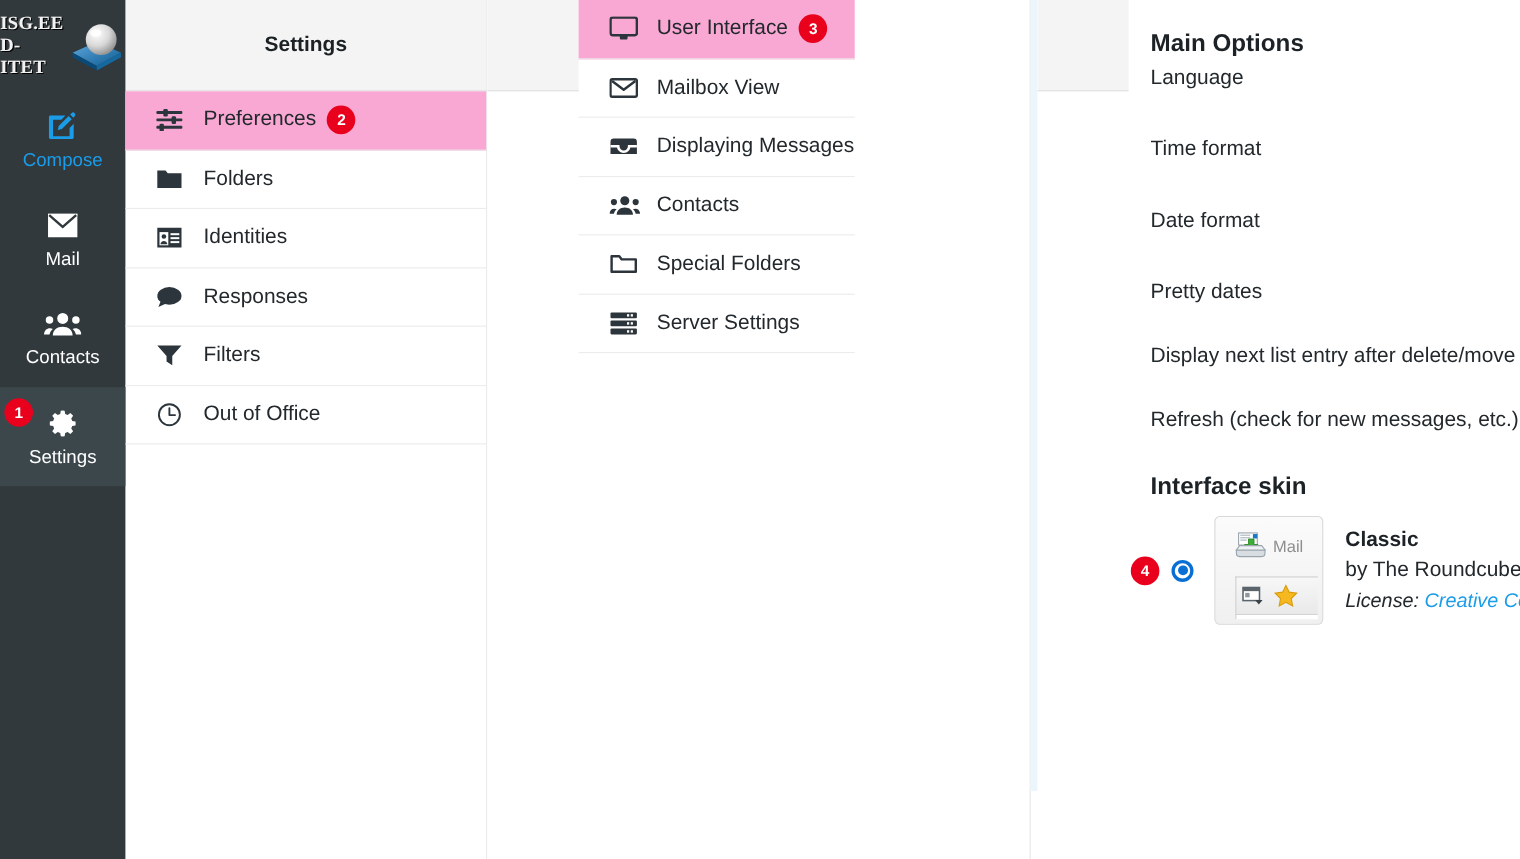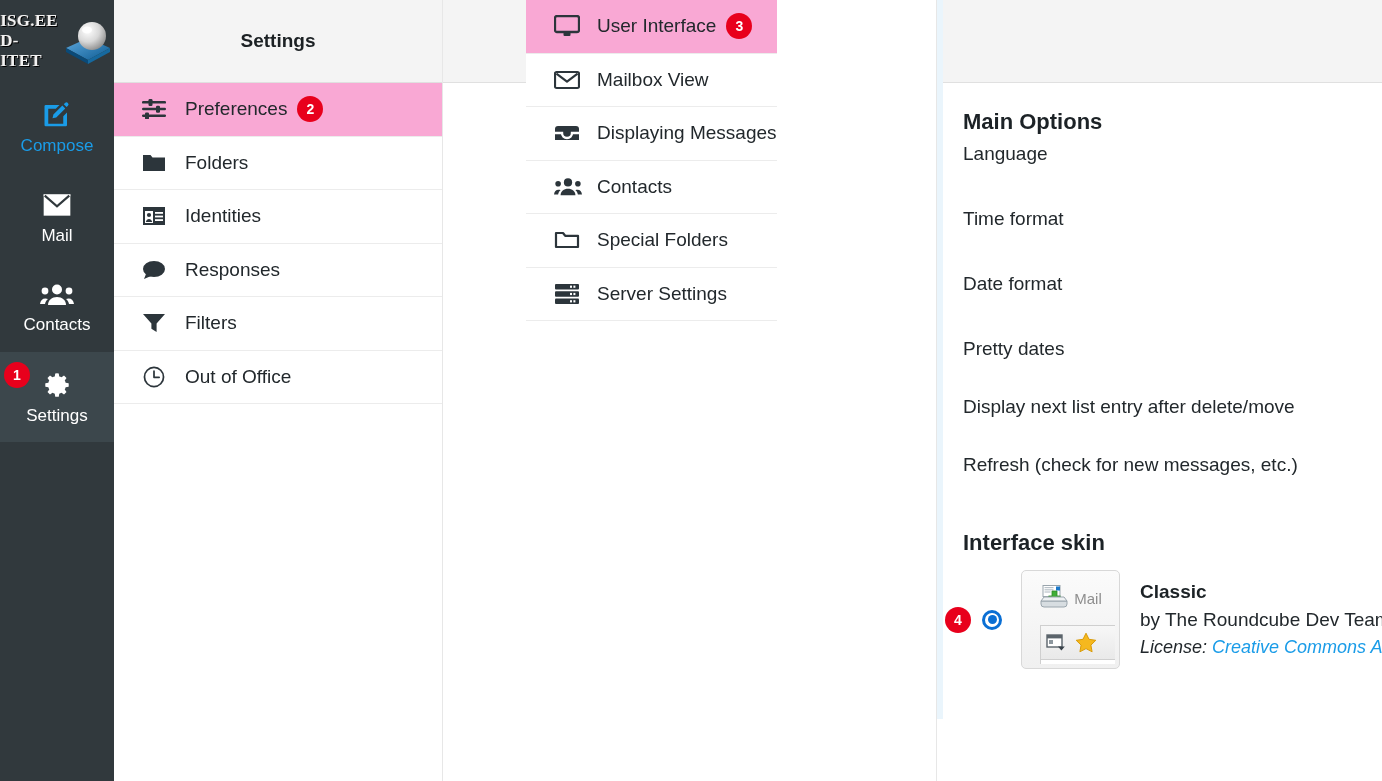--- a/index.html
+++ b/index.html
@@ -84,21 +84,21 @@
   }
   .li-icon svg { fill: #2c353b; }
   .li-label {
     font-size: 19px; color: #22282c; margin-left: 13px;
     white-space: nowrap;
   }
 
   
   .pane {
     flex: 1 1 auto; height: 719px;
-    display: flex; flex-direction: column;
+    display: flex; flex-direction: row;
     background: #ffffff;
     border-left: 6px solid #eaf5fc;
     position: relative; overflow: hidden;
   }
   .pane-head {
     height: 83px; flex: 0 0 83px;
     background: #f4f4f4;
     border-bottom: 1px solid #e0e0e0;
   }
   .pane-body {
@@ -114,21 +114,21 @@
     display: flex; align-items: flex-start;
   }
   .opt-row.compact { height: 58px; }
   .opt-label {
     font-size: 19px; color: #22282c; white-space: nowrap;
   }
 
   
   .skin-title {
     font-size: 22px; font-weight: bold; color: #1c2226;
-    margin-top: 18px; margin-bottom: 14px;
+    margin-bottom: 14px;
   }
   .skin-row { display: flex; align-items: center; gap: 0; }
   .skin-radio-wrap {
     width: 58px; flex: 0 0 58px;
     display: flex; align-items: center; justify-content: center;
     position: relative;
   }
   .radio {
     width: 20px; height: 20px; border-radius: 50%;
     border: 3px solid #0a6fd4; background: #ffffff;

